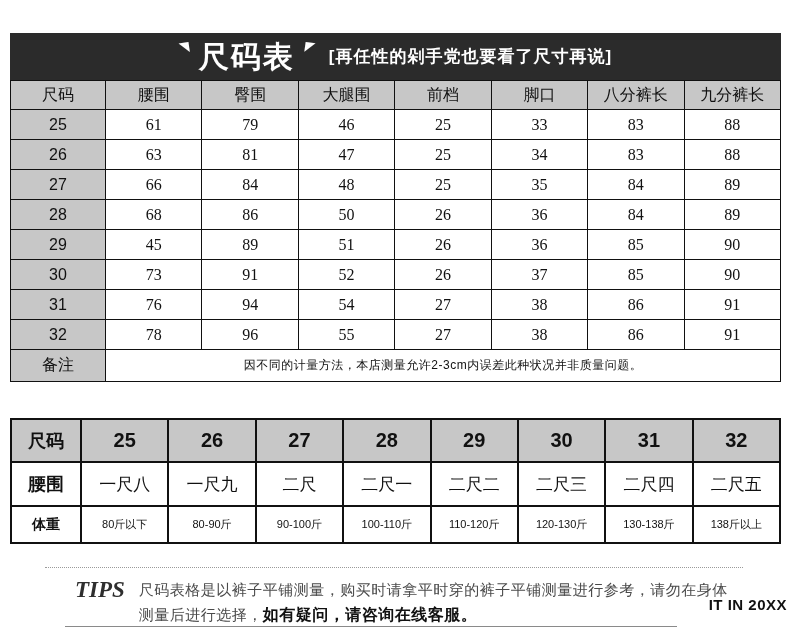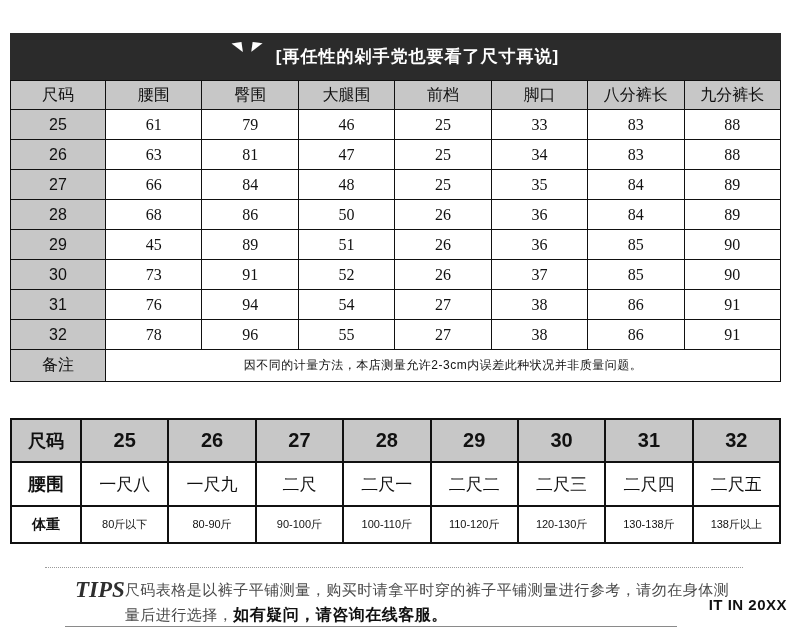--- a/index.html
+++ b/index.html
@@ -70,21 +70,21 @@
   
   .tips {
     position:absolute; left:45px; top:567px; width:698px;
     border-top:1px dotted #9a9a9a;
     padding-top:9px;
     display:flex; align-items:flex-start;
   }
   .tips .tips-label {
     font-family:"Liberation Serif", serif;
     font-style:italic; font-weight:bold; font-size:23px;
-    color:#2e2e2e; margin-left:30px; line-height:26px;
+    color:#2e2e2e; margin-left:30px; margin-right:14px; line-height:26px;
     flex:0 0 auto;
   }
   .tips .tips-text {
     font-size:15px; line-height:25px; color:#4a4a4a; width:608px;
     letter-spacing:0.5px;
   }
   .tips .tips-text b { color:#111; font-size:16px; }
 
   .footer-line {
     position:absolute; left:65px; top:626px; width:612px; height:0;
@@ -95,20 +95,21 @@
     font-weight:bold; font-size:15px; color:#111; letter-spacing:0.5px;
   }
 </style>
 </head>
 <body>
 
 <div class="page">
 
   <div class="band">
     <span class="quote l">◥</span>
+    <span class="title">尺码表</span>
     <span class="quote r">◤</span>
     <span class="subtitle">[再任性的剁手党也要看了尺寸再说]</span>
   </div>
 
   <table class="size-table">
     <colgroup>
       <col style="width:95px">
       <col>
         <col>
         <col>

